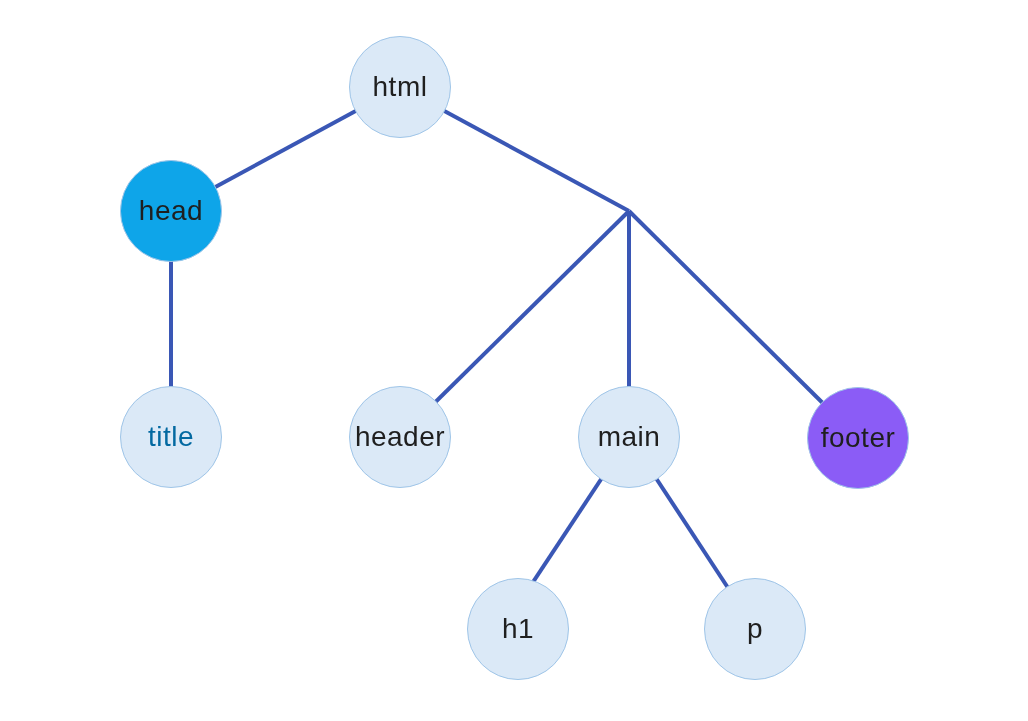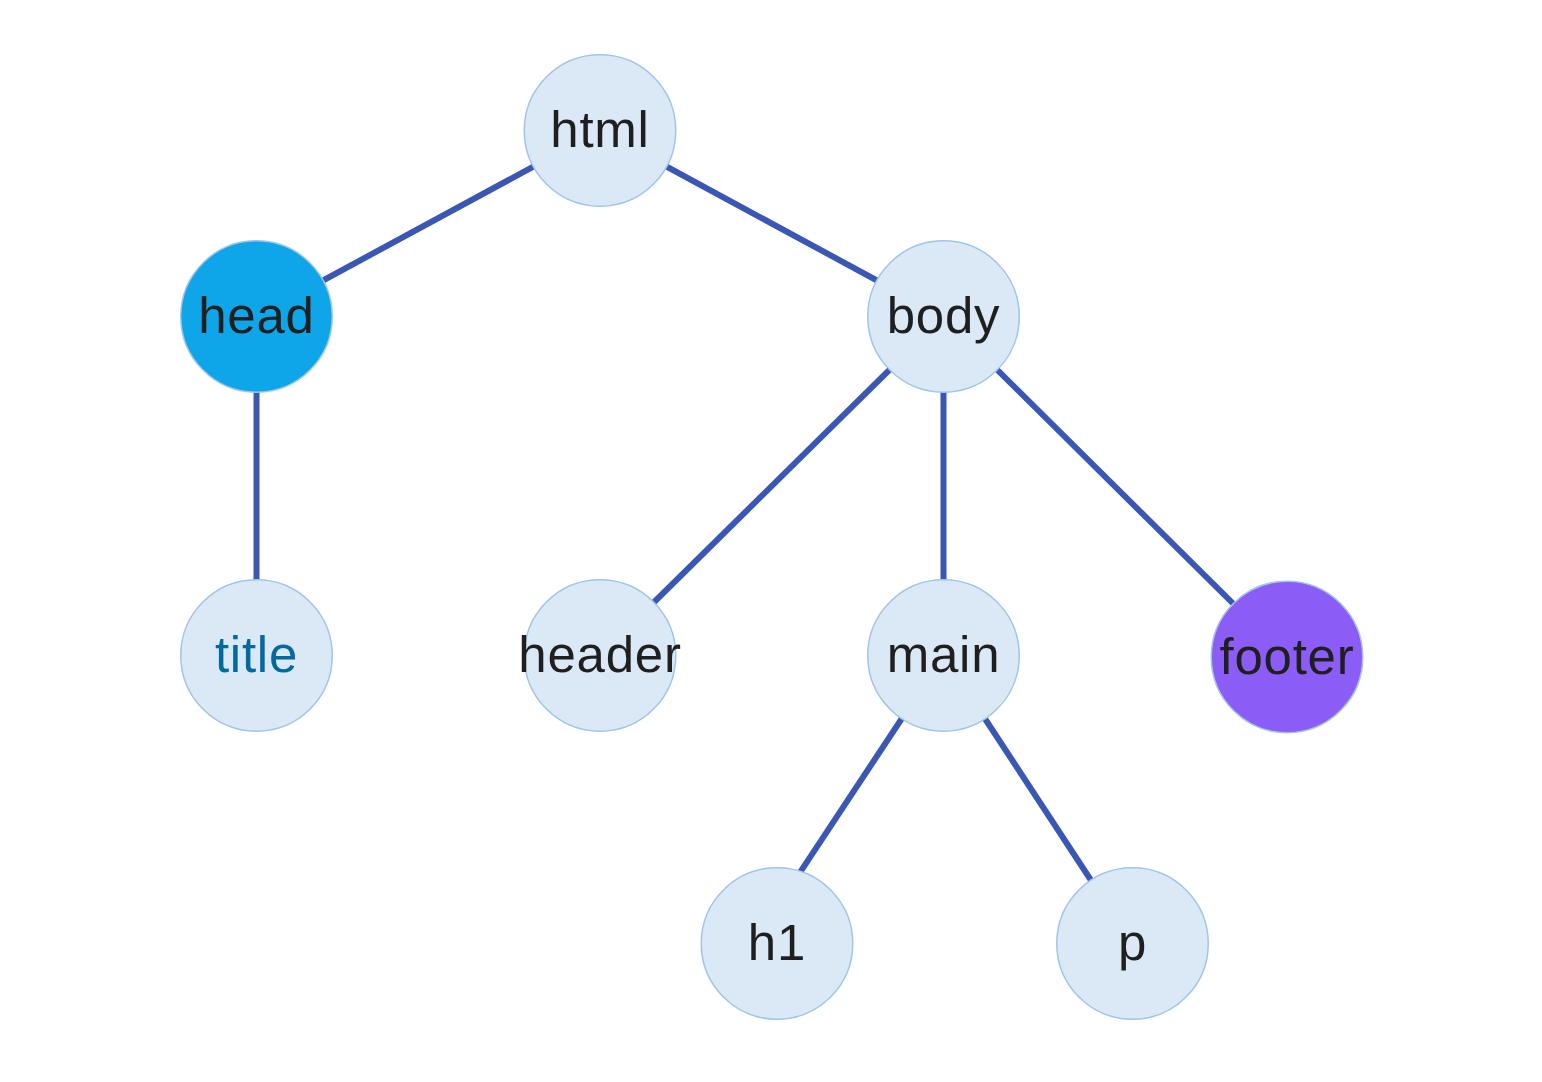--- a/index.html
+++ b/index.html
@@ -26,21 +26,21 @@
   .node {
     position: absolute;
     z-index: 2;
     border-radius: 50%;
     display: flex;
     align-items: center;
     justify-content: center;
     box-sizing: border-box;
   }
   .node span {
-    font-size: 34px;
+    font-size: 28px;
     line-height: 1;
     letter-spacing: 0.5px;
     white-space: nowrap;
   }
 </style>
 </head>
 <body>
 
 <div class="canvas" style="background: rgb(255, 255, 255);">
   <svg class="edges-layer" viewBox="0 0 1028 721" xmlns="http://www.w3.org/2000/svg">
@@ -53,23 +53,20 @@
       <line x1="629" y1="437" x2="502" y2="629" stroke="#3a57b5" stroke-width="4"></line>
       <line x1="629" y1="437" x2="755" y2="629" stroke="#3a57b5" stroke-width="4"></line>
     </svg>
 
 <div class="node" style="width: 102px; height: 102px; left: 349px; top: 36px; background: rgb(219, 233, 247); border: 1.5px solid rgb(159, 197, 232);">
       <span style="color: rgb(31, 31, 31);">html</span>
     </div>
     <div class="node" style="width: 102px; height: 102px; left: 120px; top: 160px; background: #0ea5e9; border: 1.5px solid rgb(159, 197, 232);">
       <span style="color: rgb(31, 31, 31);">head</span>
     </div>
-    <div class="node" style="width: 102px; height: 102px; left: 578px; top: 160px; background: rgb(219, 233, 247); border: 1.5px solid rgb(159, 197, 232);">
-      <span style="color: rgb(31, 31, 31);">body</span>
-    </div>
     <div class="node" style="width: 102px; height: 102px; left: 120px; top: 386px; background: rgb(219, 233, 247); border: 1.5px solid rgb(159, 197, 232);">
       <span style="color: #0369a1;">title</span>
     </div>
     <div class="node" style="width: 102px; height: 102px; left: 349px; top: 386px; background: rgb(219, 233, 247); border: 1.5px solid rgb(159, 197, 232);">
       <span style="color: rgb(31, 31, 31);">header</span>
     </div>
     <div class="node" style="width: 102px; height: 102px; left: 578px; top: 386px; background: rgb(219, 233, 247); border: 1.5px solid rgb(159, 197, 232);">
       <span style="color: rgb(31, 31, 31);">main</span>
     </div>
     <div class="node" style="width: 102px; height: 102px; left: 807px; top: 387px; background: #8b5cf6; border: 1.5px solid rgb(159, 197, 232);">

